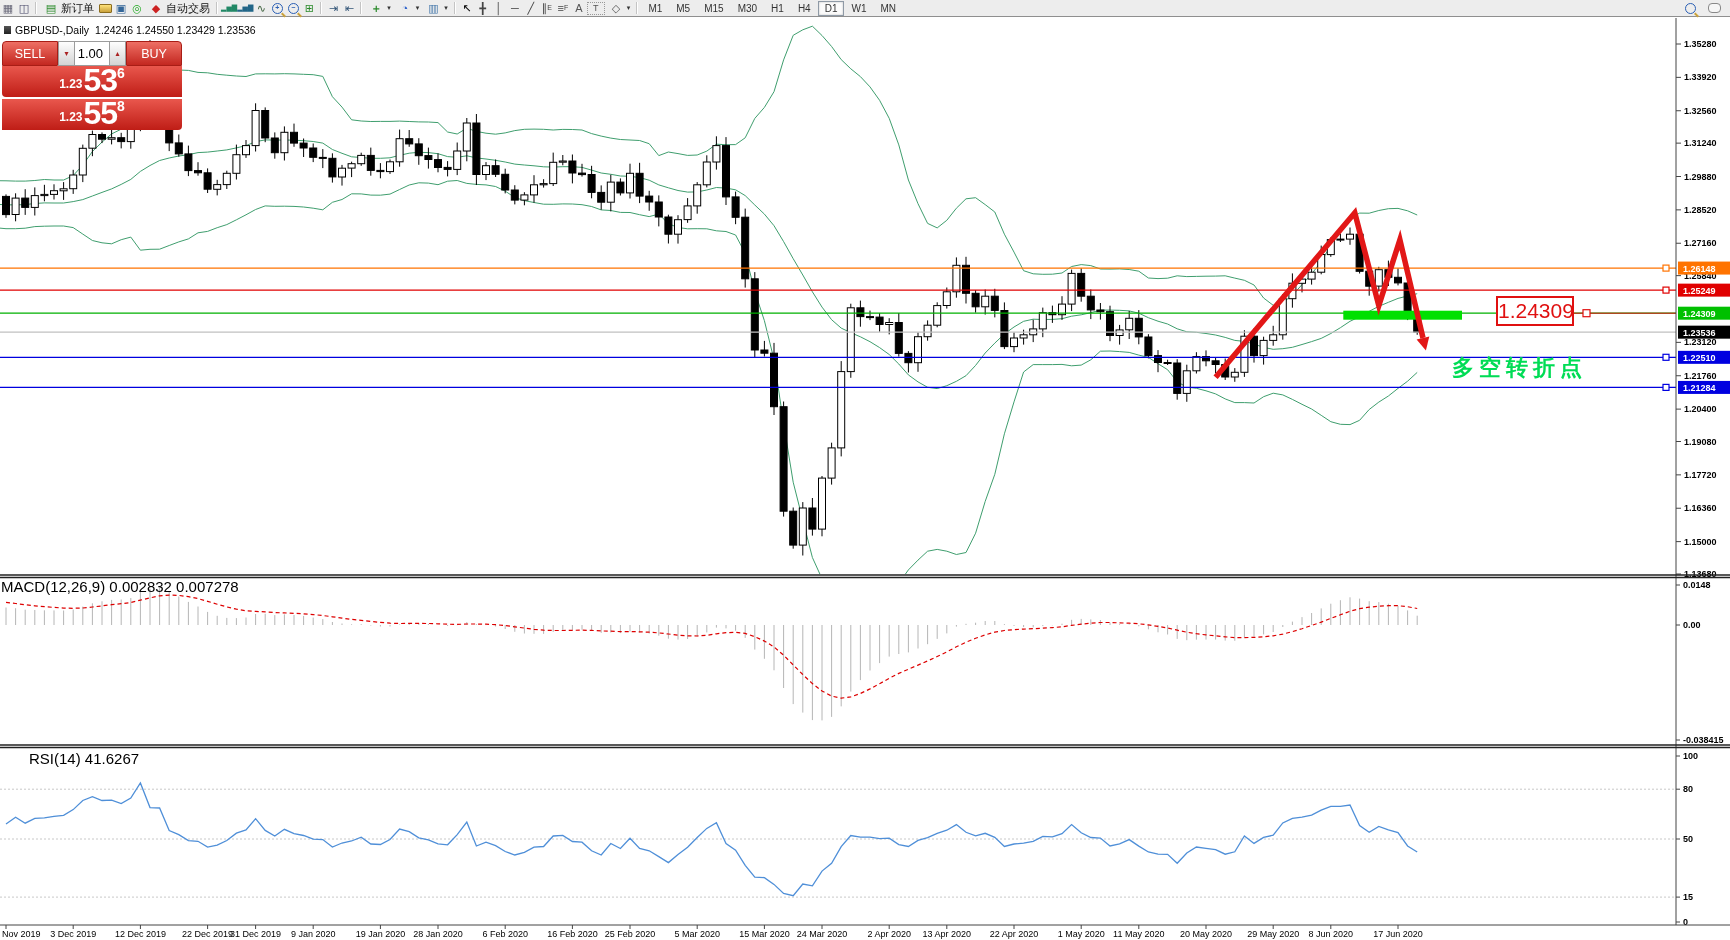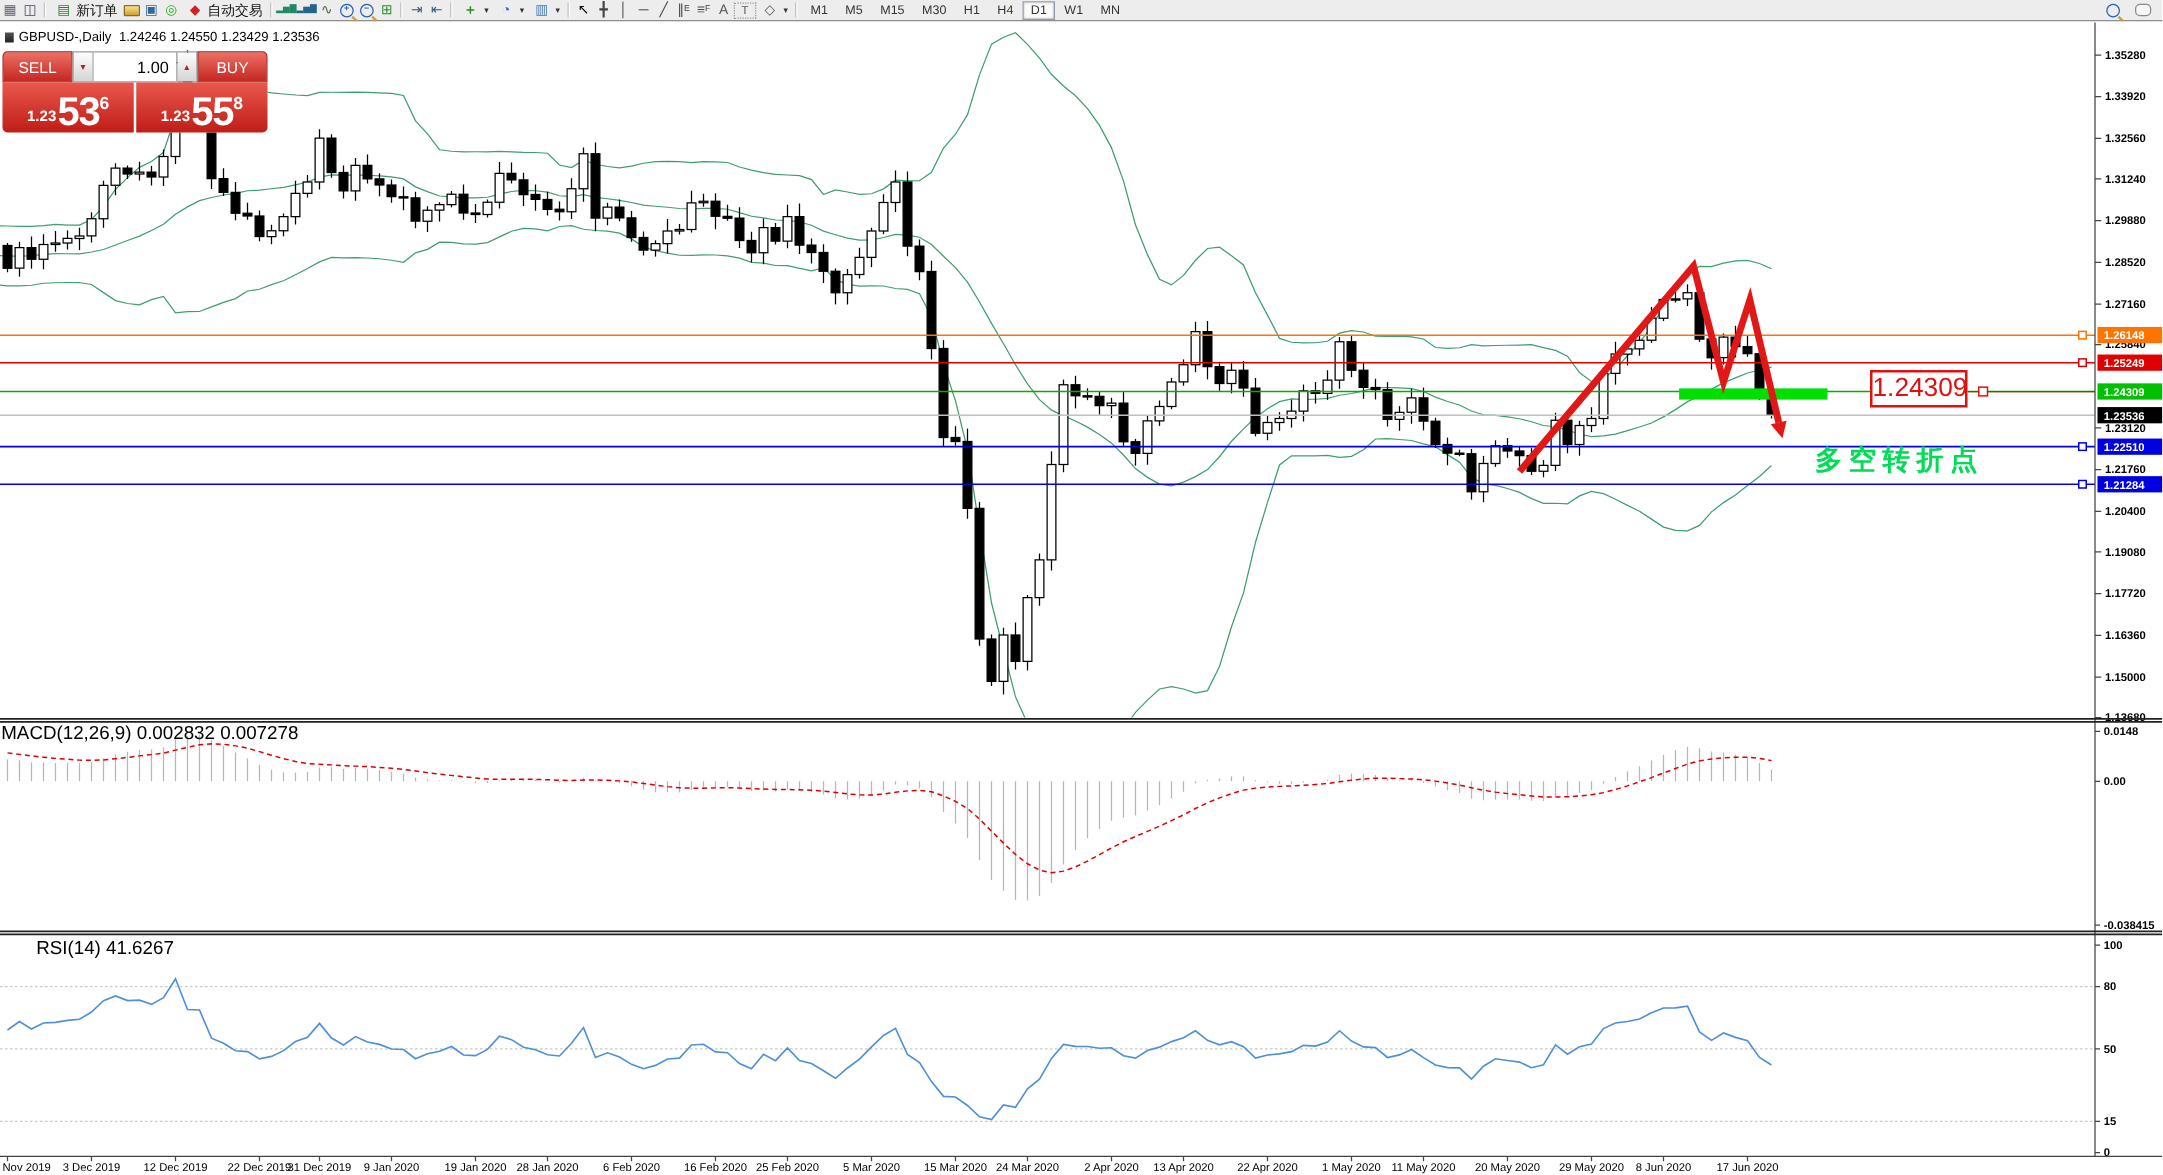--- a/index.html
+++ b/index.html
@@ -29,31 +29,31 @@
   
   .chart-area{position:absolute;left:0;top:17px;width:1730px;height:923px;background:#fff;}
   svg#chart{position:absolute;left:0;top:-17px;width:1730px;height:940px;}
   svg text{font-family:"Liberation Sans","DejaVu Sans",sans-serif;}
 
   .chart-title{position:absolute;left:4px;top:7px;font-size:10.5px;color:#000;display:flex;align-items:center;gap:4px;z-index:4;}
   .ct-icon{width:7px;height:8px;background:linear-gradient(#555,#222);display:inline-block;}
   .ct-ohlc{margin-left:2px;text-align:center;}
 
   
-  .quote-panel{position:absolute;left:2px;top:24px;width:212px;z-index:6;border-radius:24px;}
+  .quote-panel{position:absolute;left:2px;top:24px;width:180px;z-index:6;border-radius:24px;}
   .qp-row1{display:flex;height:25px;}
   .qp-sell,.qp-buy{width:56px;background:linear-gradient(#ee6f64,#c32720);color:#fff;
     font-size:12.5px;font-family:inherit;border:1px solid #a81d16;}
   .qp-sell{border-radius:4px 0 0 0;}
   .qp-buy{border-radius:0 4px 0 0;}
   .qp-spin{width:17px;background:linear-gradient(#fefefe,#d4d4d4);border:1px solid #9c9c9c;
     color:#a22;font-size:8px;padding:0;font-family:inherit;}
   .qp-vol{flex:1;min-width:0;border:1px solid #9c9c9c;border-left:none;border-right:none;
     text-align:right;font-size:13px;padding:0 6px 0 0;font-family:inherit;color:#000;}
-  .qp-row2{display:flex;height:40px;gap:2px;background:#fff;}
+  .qp-row2{display:flex;height:40px;gap:2px;background:#fff;flex-direction:column;}
   .qp-price{flex:1;background:linear-gradient(#e9574d,#bf1d16);color:#fff;display:flex;
     align-items:flex-end;justify-content:center;padding-bottom:3px;cursor:pointer;}
   .qp-price-sell{border-radius:0 0 0 4px;}
   .qp-price-buy{border-radius:0 0 4px 0;}
   .qp-small{font-size:12px;font-weight:bold;line-height:12px;margin:0 1px 4px 0;}
   .qp-big{font-size:32px;font-weight:bold;line-height:28px;letter-spacing:-1px;}
   .qp-sup{font-size:14px;font-weight:bold;line-height:12px;margin-bottom:15px;}
 
   .ind-label{position:absolute;left:1px;font-size:15px;color:#000;z-index:4;}
   .macd-label{top:561px;}

